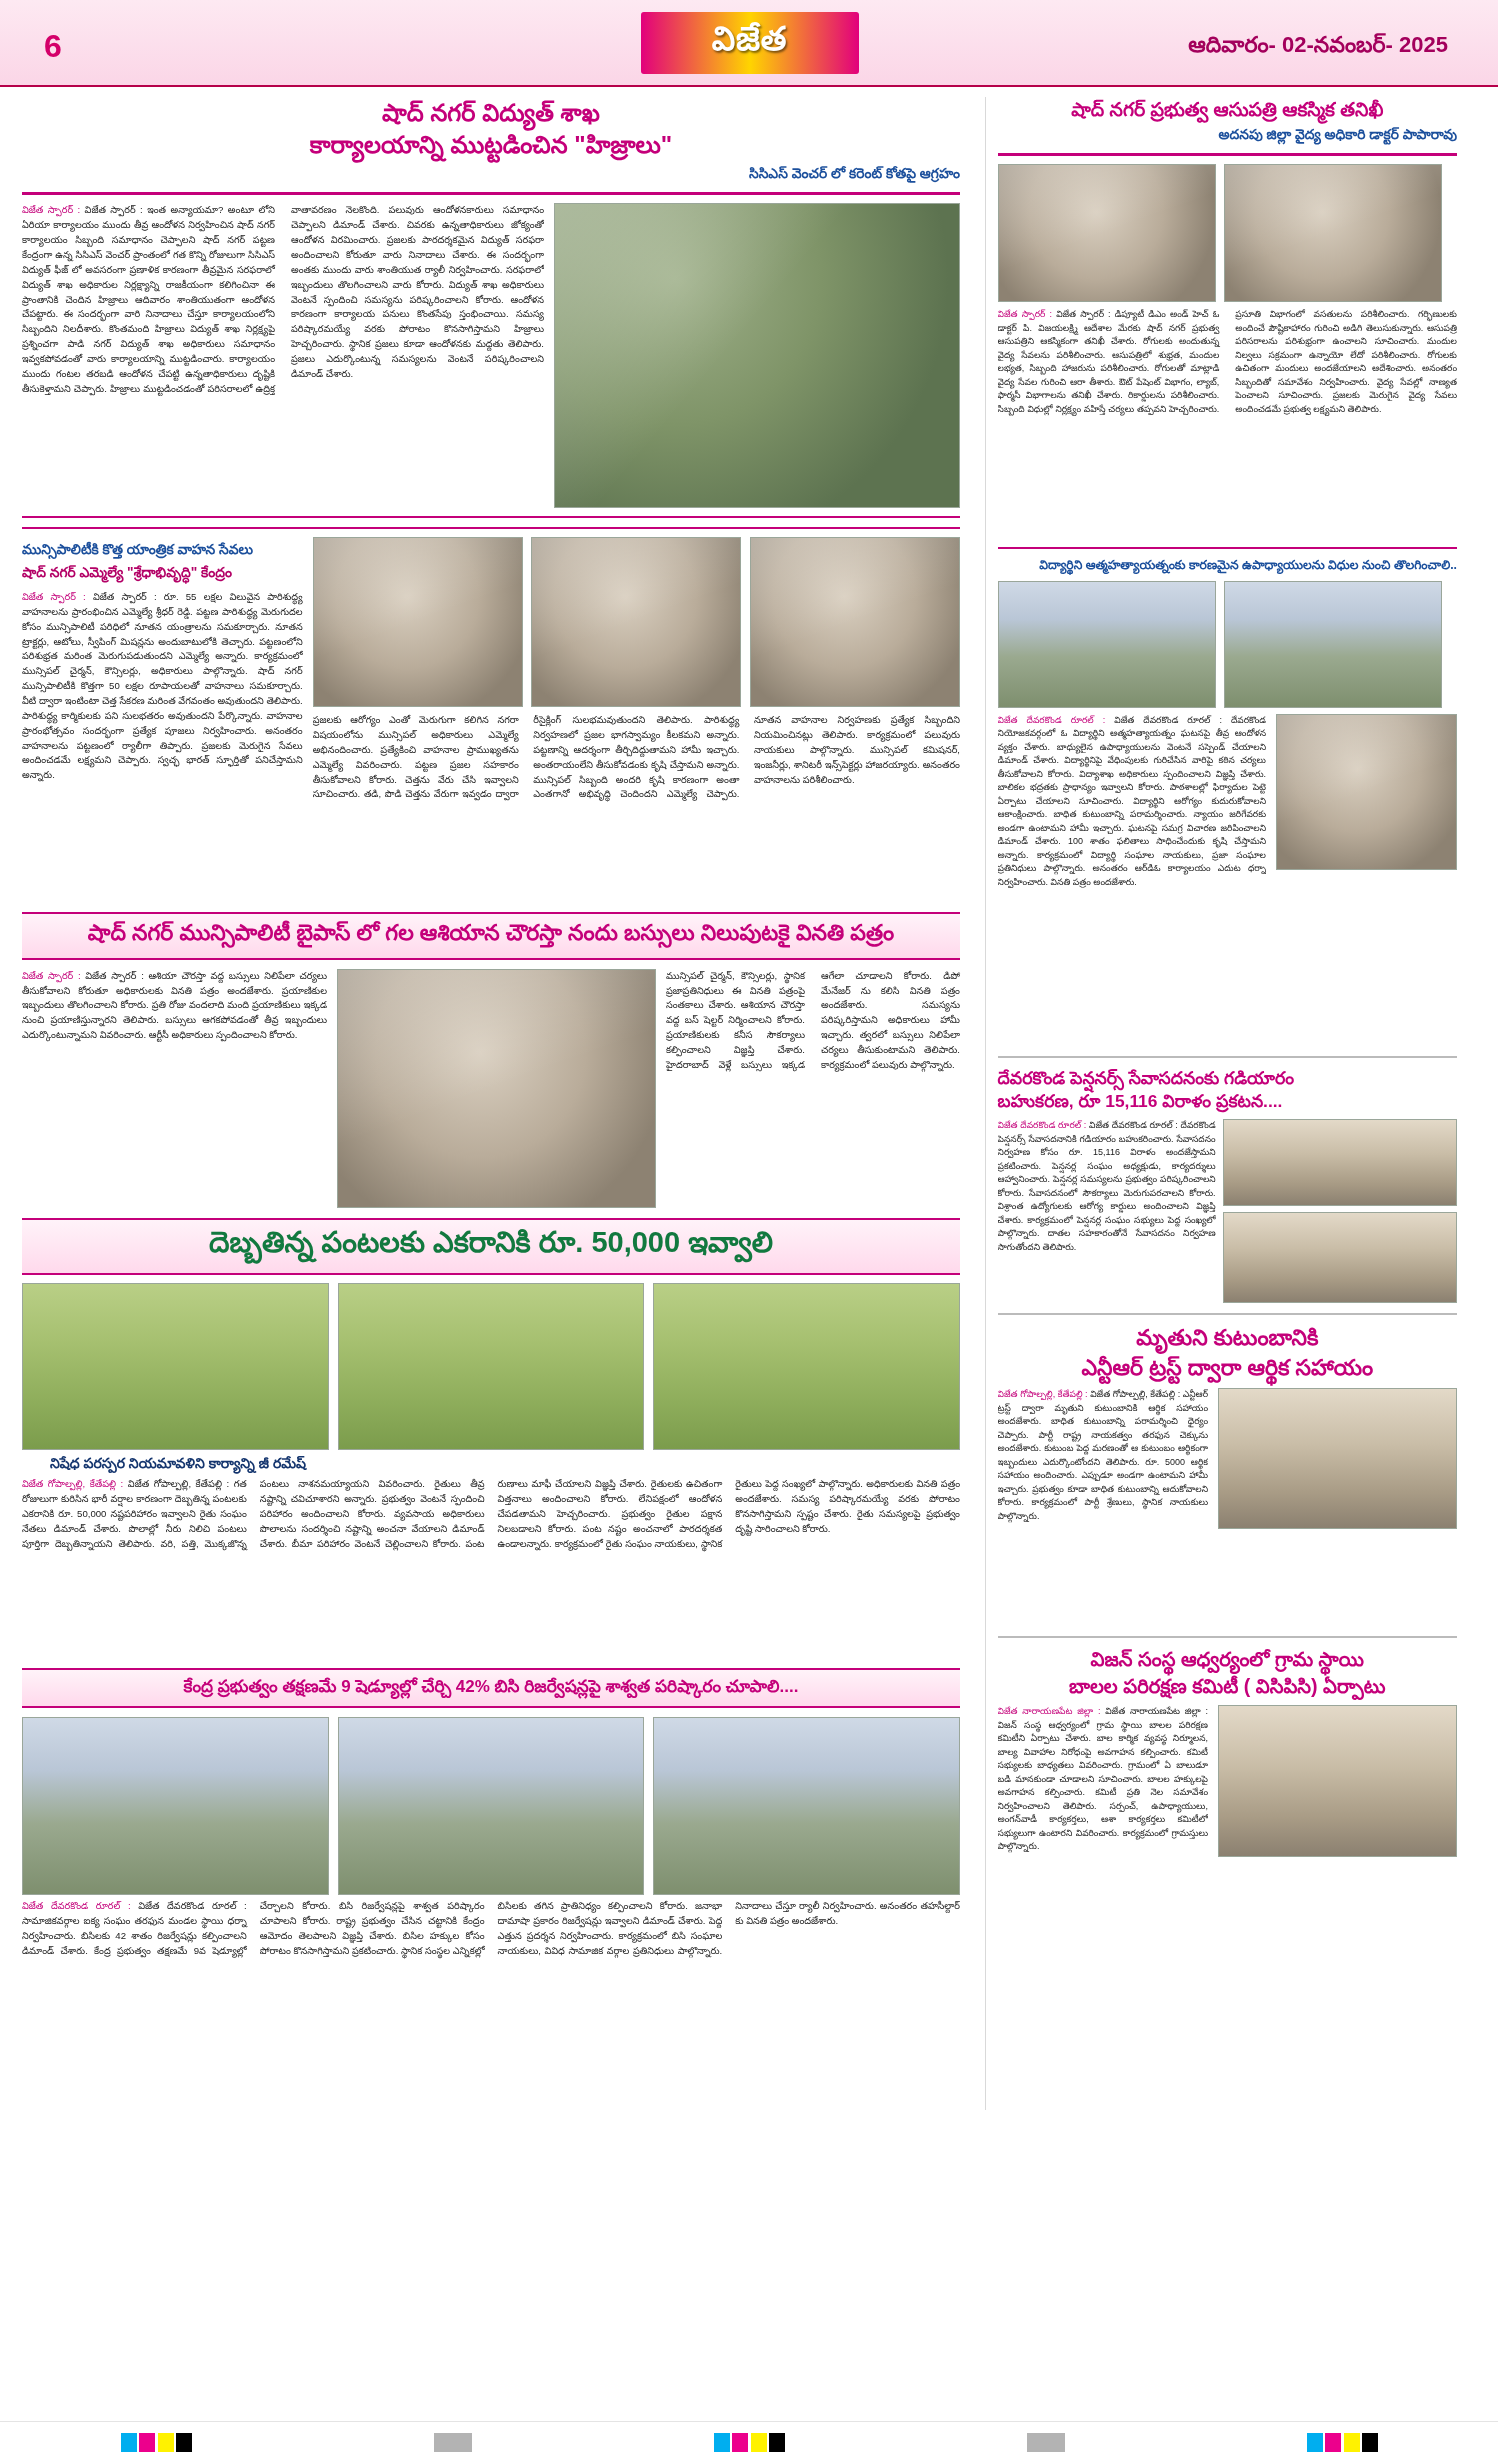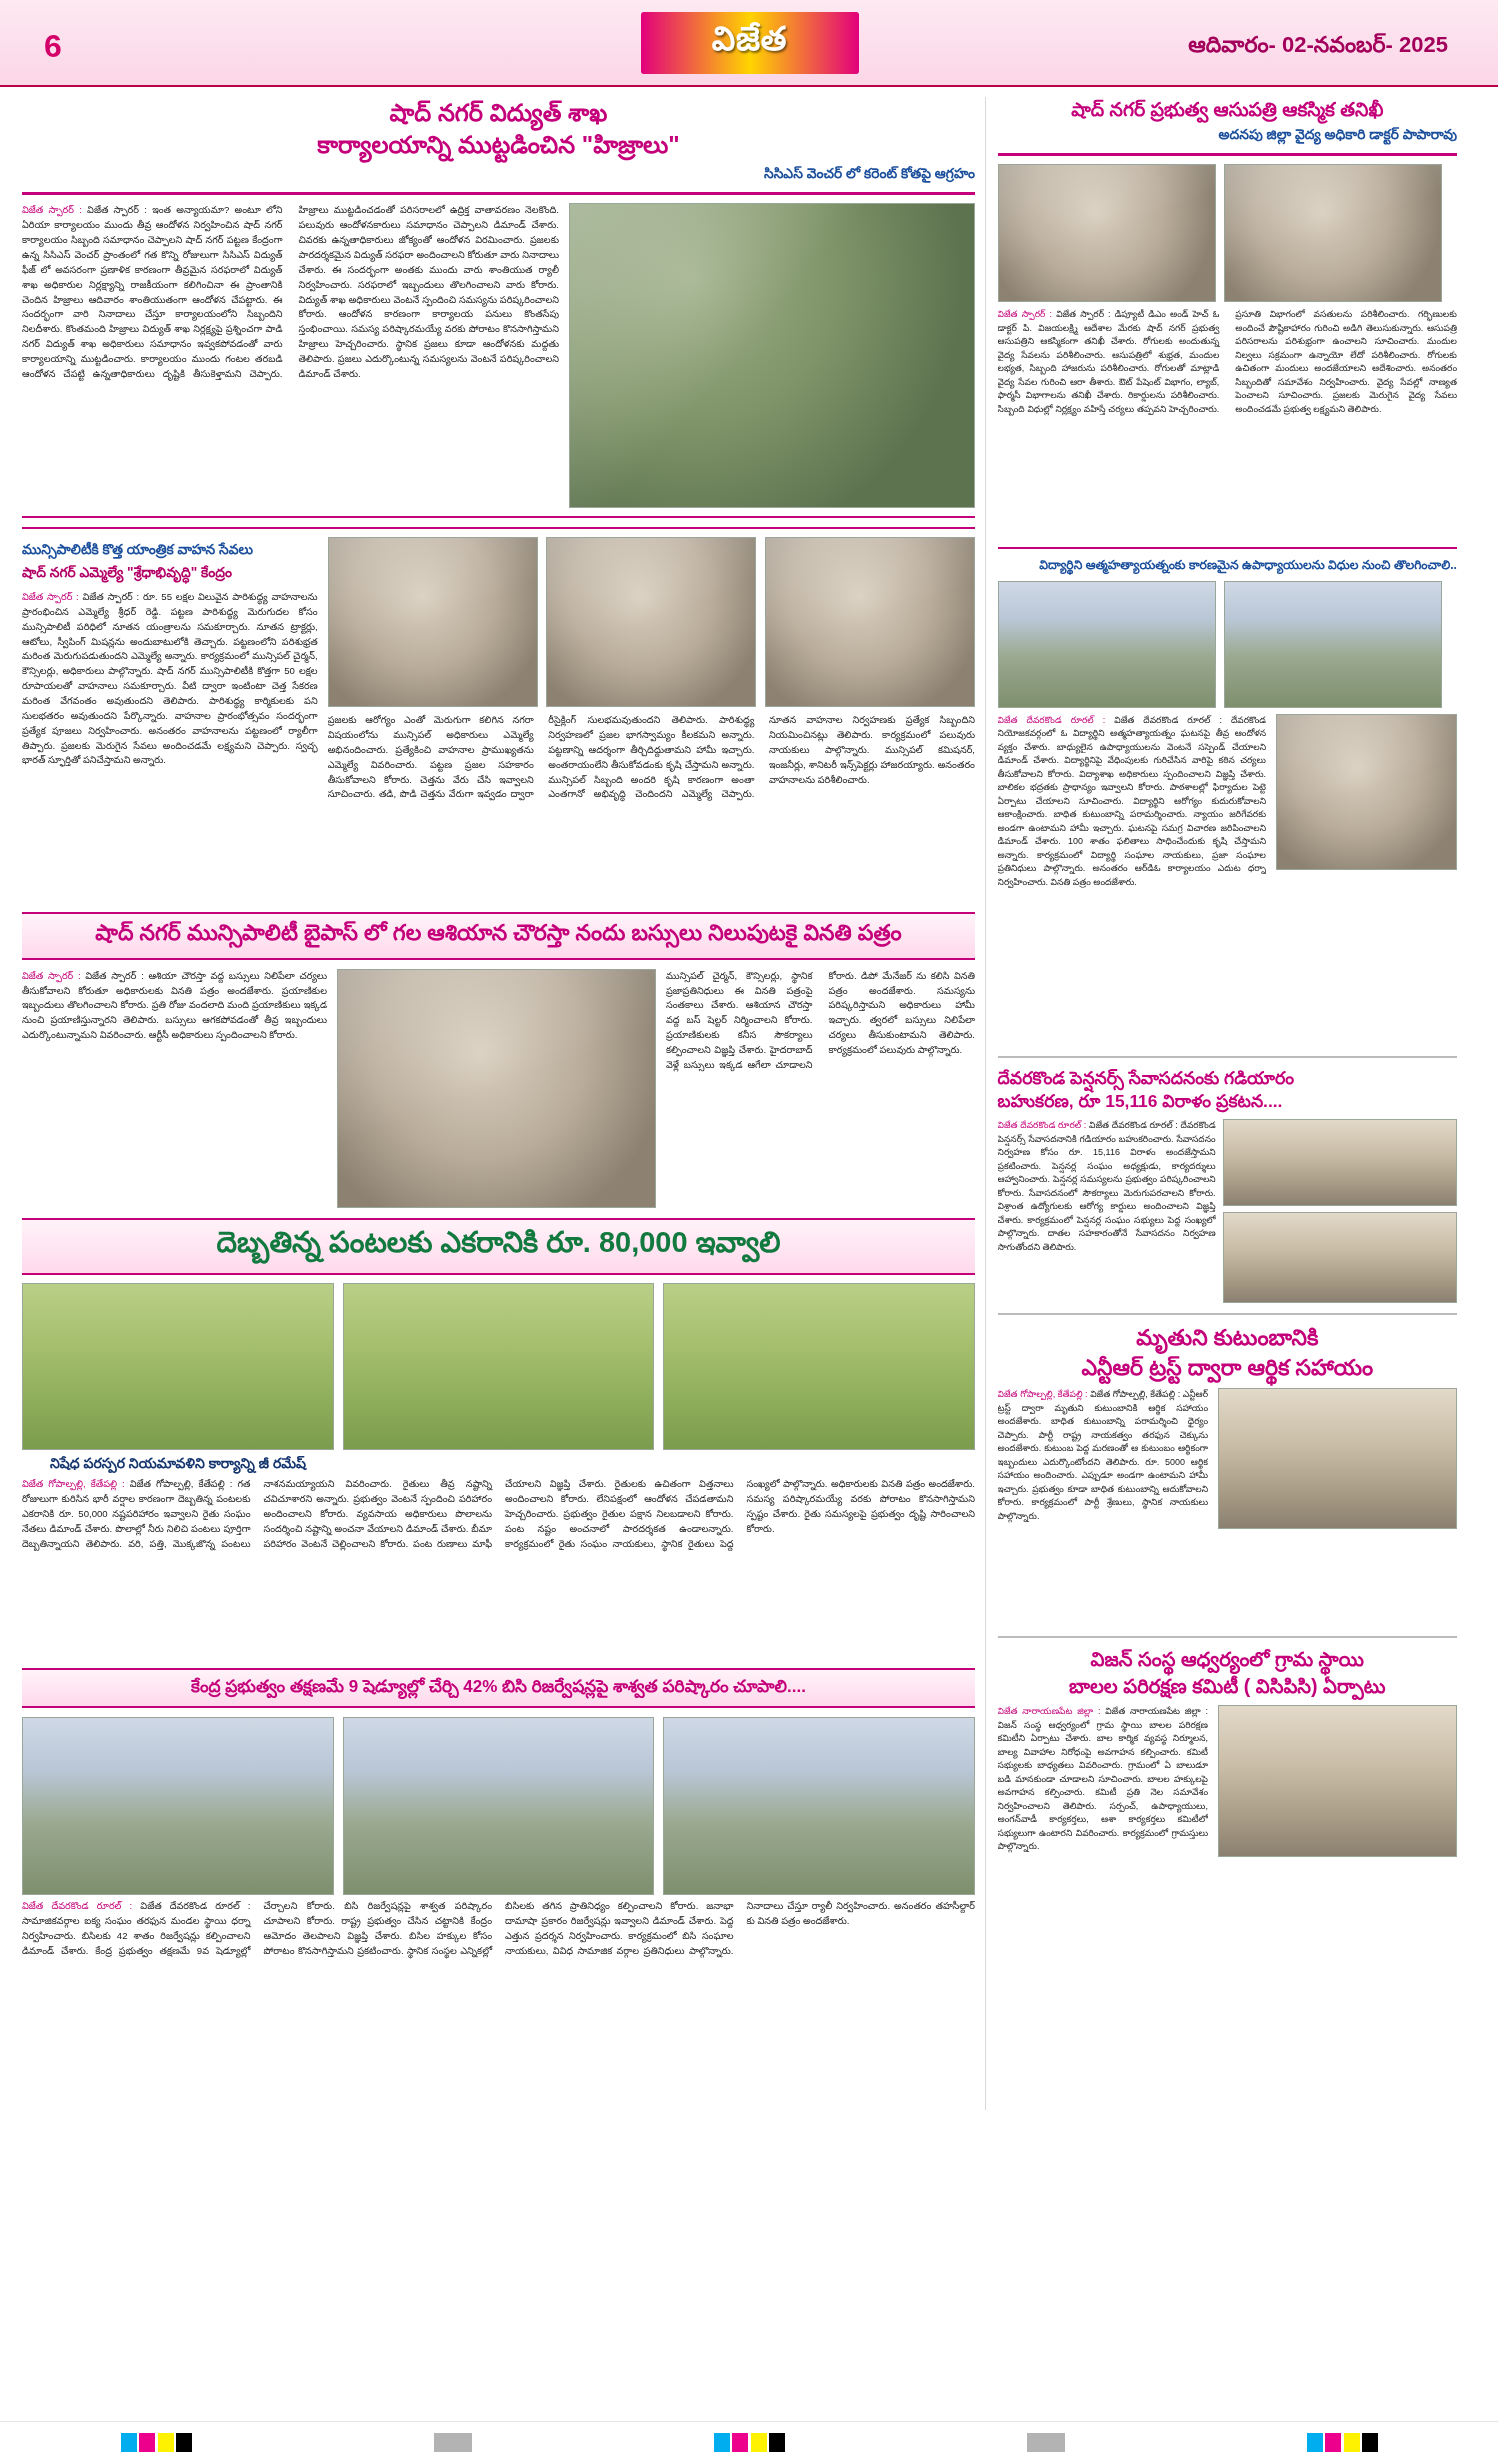--- a/index.html
+++ b/index.html
@@ -41,21 +41,21 @@
   }
   .date-line {
     position:absolute; right: 51px; top: 32px;
     font-size: 22px; font-weight:bold; color:#a3005c;
   }
   
   .body-wrap {
     display: flex;
     padding: 10px 22px 0 22px;
   }
-  .col-left { width: 964px; padding-right: 10px; border-right: 1.5px solid #d9d9d9; }
+  .col-left { width: 964px; padding-right: 25px; border-right: 1.5px solid #d9d9d9; }
   .col-right { width: 471px; padding-left: 11.6px; }
 
   
   .hl-pink {
     color:#c4007a; font-weight:bold; text-align:center;
     line-height: 1.35;
   }
   .hl-1 { font-size: 24px; }
   .hl-sub { font-size: 13.8px; color:#1b4f9c; text-align:right; font-weight:bold; margin-top:4.4px;}
   .rule {
@@ -207,21 +207,21 @@
           <div class="photo indoor" style="width:319px;height:239px;"></div>
           <div style="flex:1;" class="cols2 copy">
             <span>మున్సిపల్ చైర్మన్, కౌన్సిలర్లు, స్థానిక ప్రజాప్రతినిధులు ఈ వినతి పత్రంపై సంతకాలు చేశారు. ఆశియాన చౌరస్తా వద్ద బస్ షెల్టర్ నిర్మించాలని కోరారు. ప్రయాణికులకు కనీస సౌకర్యాలు కల్పించాలని విజ్ఞప్తి చేశారు. హైదరాబాద్ వెళ్లే బస్సులు ఇక్కడ ఆగేలా చూడాలని కోరారు.</span>
             <span>డిపో మేనేజర్ ను కలిసి వినతి పత్రం అందజేశారు. సమస్యను పరిష్కరిస్తామని అధికారులు హామీ ఇచ్చారు. త్వరలో బస్సులు నిలిపేలా చర్యలు తీసుకుంటామని తెలిపారు. కార్యక్రమంలో పలువురు పాల్గొన్నారు.</span>
           </div>
         </div>
       </div>
 
       <div class="section">
         <div class="banner">
-          <span class="banner-title big green">దెబ్బతిన్న పంటలకు ఎకరానికి రూ. 80,000 ఇవ్వాలి</span>
+          <span class="banner-title big green">దెబ్బతిన్న పంటలకు ఎకరానికి రూ. 50,000 ఇవ్వాలి</span>
         </div>
         <div class="photo-row" style="margin-bottom:2.9px;">
           <div class="photo field" style="width:312px;height:167px;"></div>
           <div class="photo field" style="width:312px;height:167px;"></div>
           <div class="photo field" style="width:312px;height:167px;"></div>
         </div>
         <div class="photo-caption" style="width:312px;">నిషేధ పరస్పర నియమావళిని కార్యాన్ని జీ రమేష్</div>
         <div class="cols4 copy" style="height:181px;overflow:hidden;margin-top:4.4px;">
           <span class="lede">విజేత గోపాల్పల్లి, కేతేపల్లి :</span>
           <span>విజేత గోపాల్పల్లి, కేతేపల్లి : గత రోజులుగా కురిసిన భారీ వర్షాల కారణంగా దెబ్బతిన్న పంటలకు ఎకరానికి రూ. 50,000 నష్టపరిహారం ఇవ్వాలని రైతు సంఘం నేతలు డిమాండ్ చేశారు. పొలాల్లో నీరు నిలిచి పంటలు పూర్తిగా దెబ్బతిన్నాయని తెలిపారు. వరి, పత్తి, మొక్కజొన్న పంటలు నాశనమయ్యాయని వివరించారు.</span>

